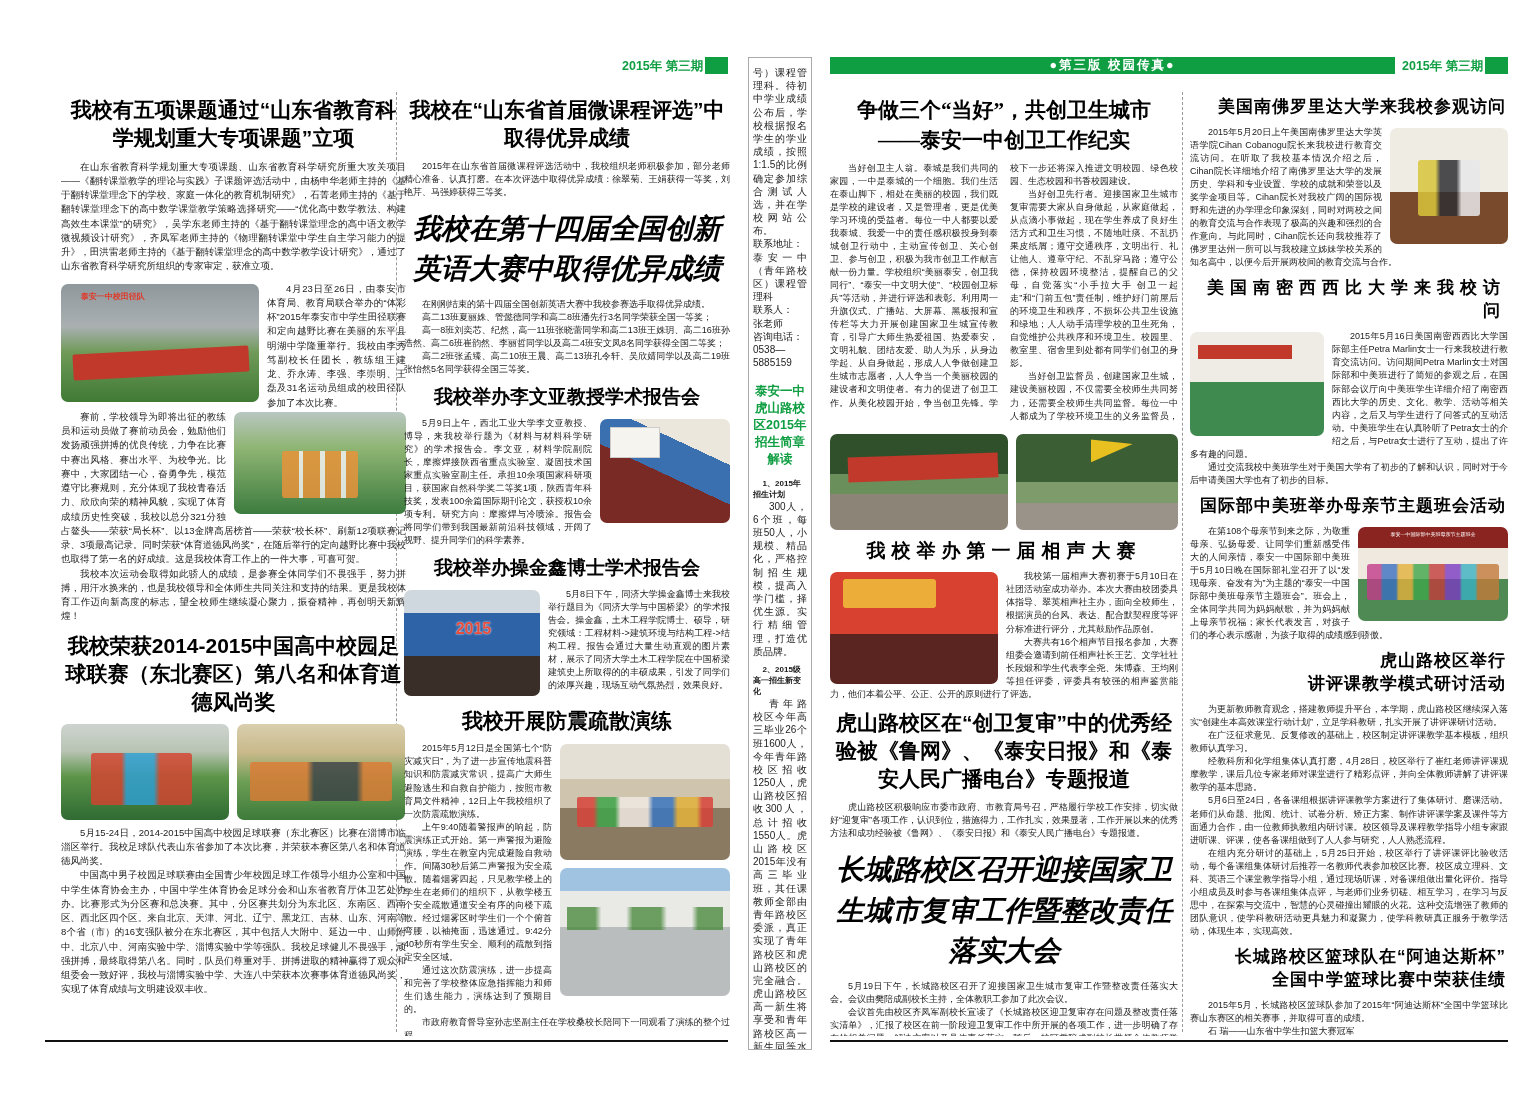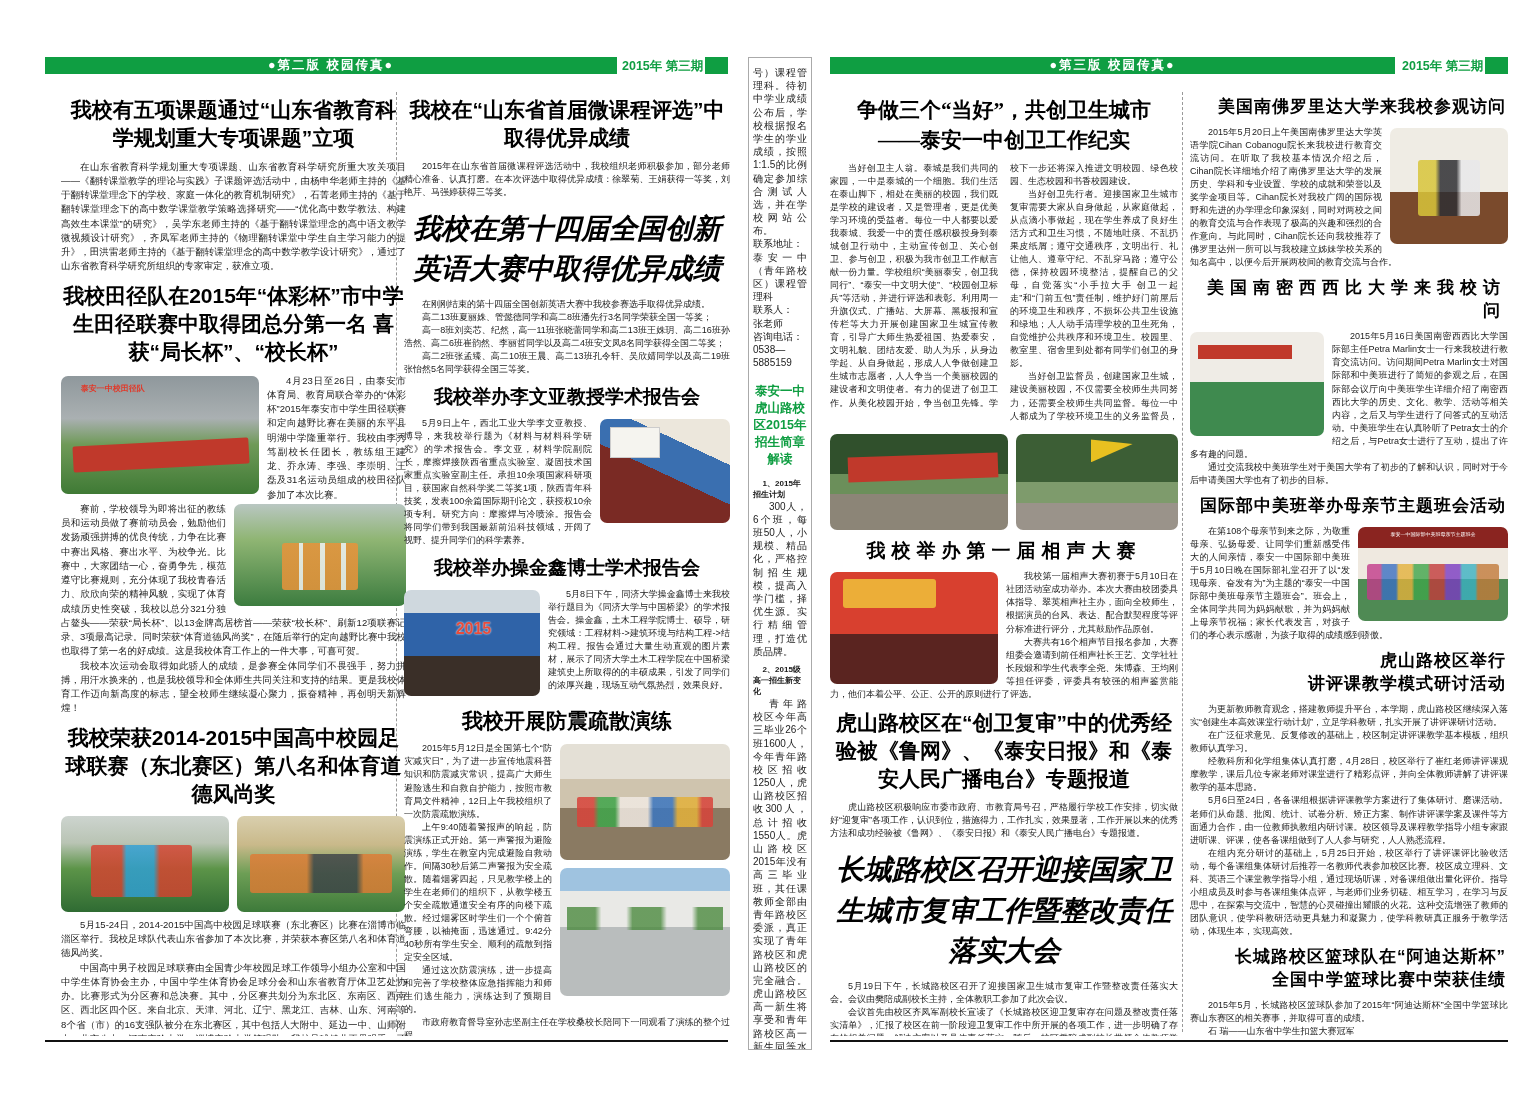--- a/index.html
+++ b/index.html
@@ -98,40 +98,38 @@
   .sb-title { color:#0f9e42; font-weight:900; font-size:12.5px; line-height:1.35; text-align:center; margin:14px 0 10px; }
   .sb-head { font-size:8px; font-weight:bold; margin-top:6px; text-indent:1.2em; }
 
   .basket-list .bt { text-indent:2em; }
 </style>
 </head>
 <body>
 
 <div class="sheet">
 
-  <div class="hdr-bar l"><span>●第二版 校园传真●</span></div>
   <div class="hdr-issue l">2015年 第三期</div>
   <div class="hdr-block l"></div>
   <div class="hdr-bar r"><span>●第三版 校园传真●</span></div>
   <div class="hdr-issue r">2015年 第三期</div>
   <div class="hdr-block r"></div>
 
   <div class="vdiv d1"></div>
   <div class="vdiv d2"></div>
   <div class="brule l"></div>
   <div class="brule r"></div>
 
   <div class="col col1">
     <div class="art">
       <h2 class="hh sz21">我校有五项课题通过“山东省教育科学规划重大专项课题”立项</h2>
       <p class="bt">在山东省教育科学规划重大专项课题、山东省教育科学研究所重大攻关项目——《翻转课堂教学的理论与实践》子课题评选活动中，由杨申华老师主持的《基于翻转课堂理念下的学校、家庭一体化的教育机制研究》，石菁老师主持的《基于翻转课堂理念下的高中数学课堂教学策略选择研究——“优化高中数学教法、构建高效生本课堂”的研究》，吴学东老师主持的《基于翻转课堂理念的高中语文教学微视频设计研究》，齐凤军老师主持的《物理翻转课堂中学生自主学习能力的提升》，田洪雷老师主持的《基于翻转课堂理念的高中数学教学设计研究》，通过了山东省教育科学研究所组织的专家审定，获准立项。</p>
     </div>
 
     <div class="art">
-      <h2 class="hh sz21">我校田径队在2015年“体彩杯”市中学生田径联赛中取得团总分第一名 喜获“局长杯”、“校长杯”</h2>
       <div class="flow">
         <div class="photo ph-track fl-l" style="width:198px;height:118px;">
           <div class="strip lbl">泰安一中校田径队</div>
           <div class="strip banner"></div>
         </div>
         <p class="bt">4月23日至26日，由泰安市体育局、教育局联合举办的“体彩杯”2015年泰安市中学生田径联赛和定向越野比赛在美丽的东平县明湖中学隆重举行。我校由李秀笃副校长任团长，教练组王建龙、乔永涛、李强、李崇明、王磊及31名运动员组成的校田径队参加了本次比赛。</p>
       </div>
       <div class="flow">
         <div class="photo ph-podium fl-r" style="width:172px;height:102px;">
           <div class="strip fig"></div>

